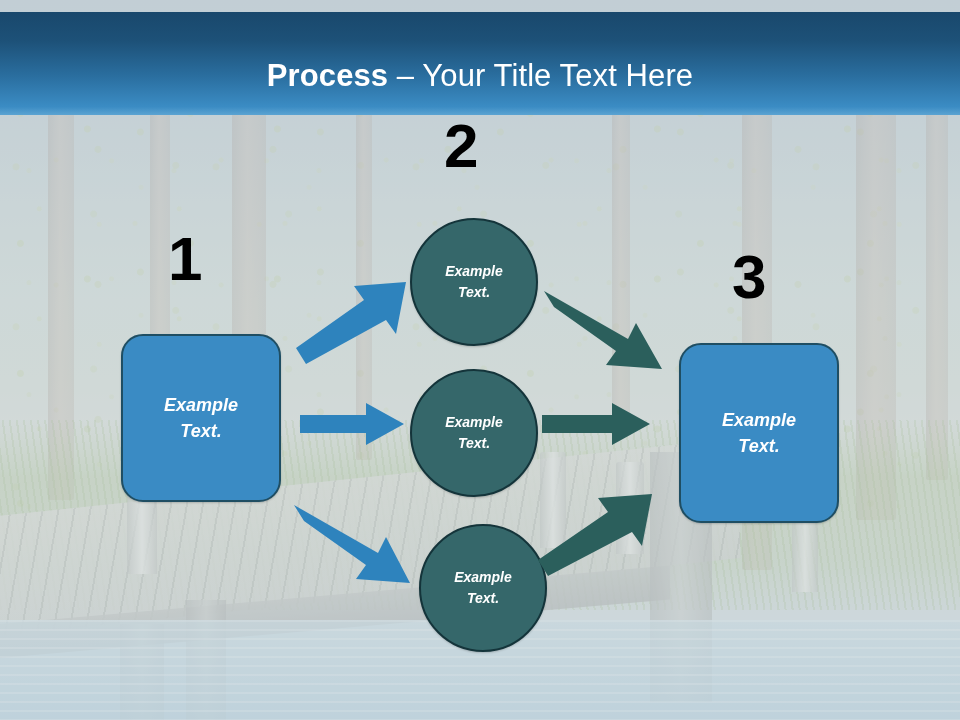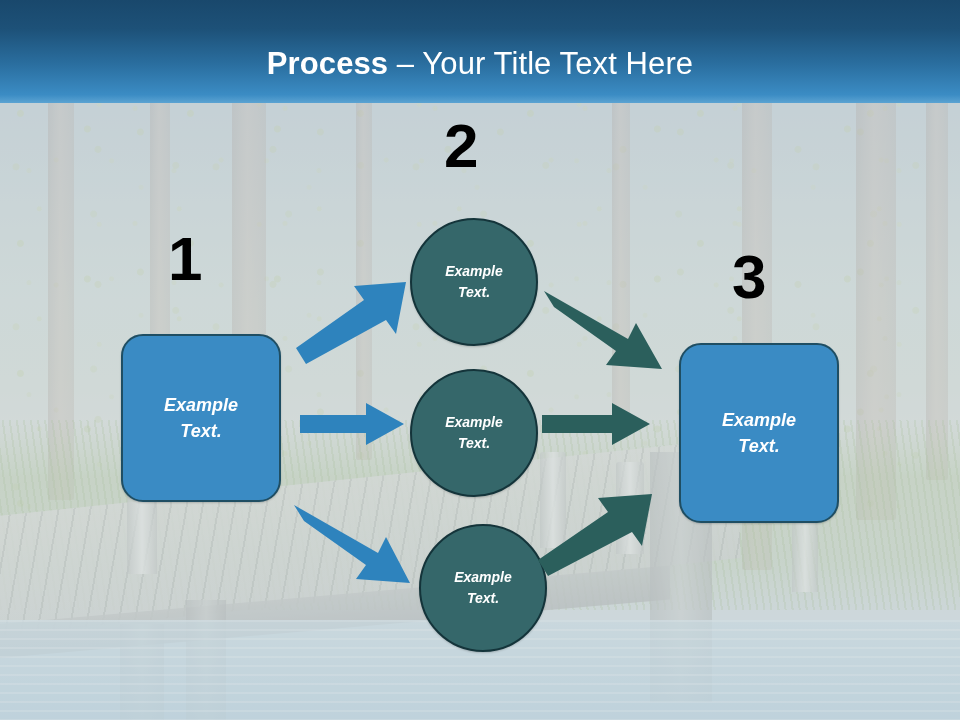--- a/index.html
+++ b/index.html
@@ -126,21 +126,21 @@
   }
   
   .bg-veil {
     position: absolute; inset: 0;
     background: rgba(205,214,216,.46);
   }
 
   
   .header {
     position: absolute;
-    left: 0; top: 0;
+    left: 0; top: 12px;
     width: 960px;
     height: 103px;
     background: linear-gradient(to bottom, #19486c 0%, #1d5178 28%, #2a6e9f 62%, #3b8cc4 92%, #5ba3d2 100%);
   }
   .header-title {
     position: absolute;
     left: 0; right: 0;
     top: 48px;
     text-align: center;
     color: #ffffff;

